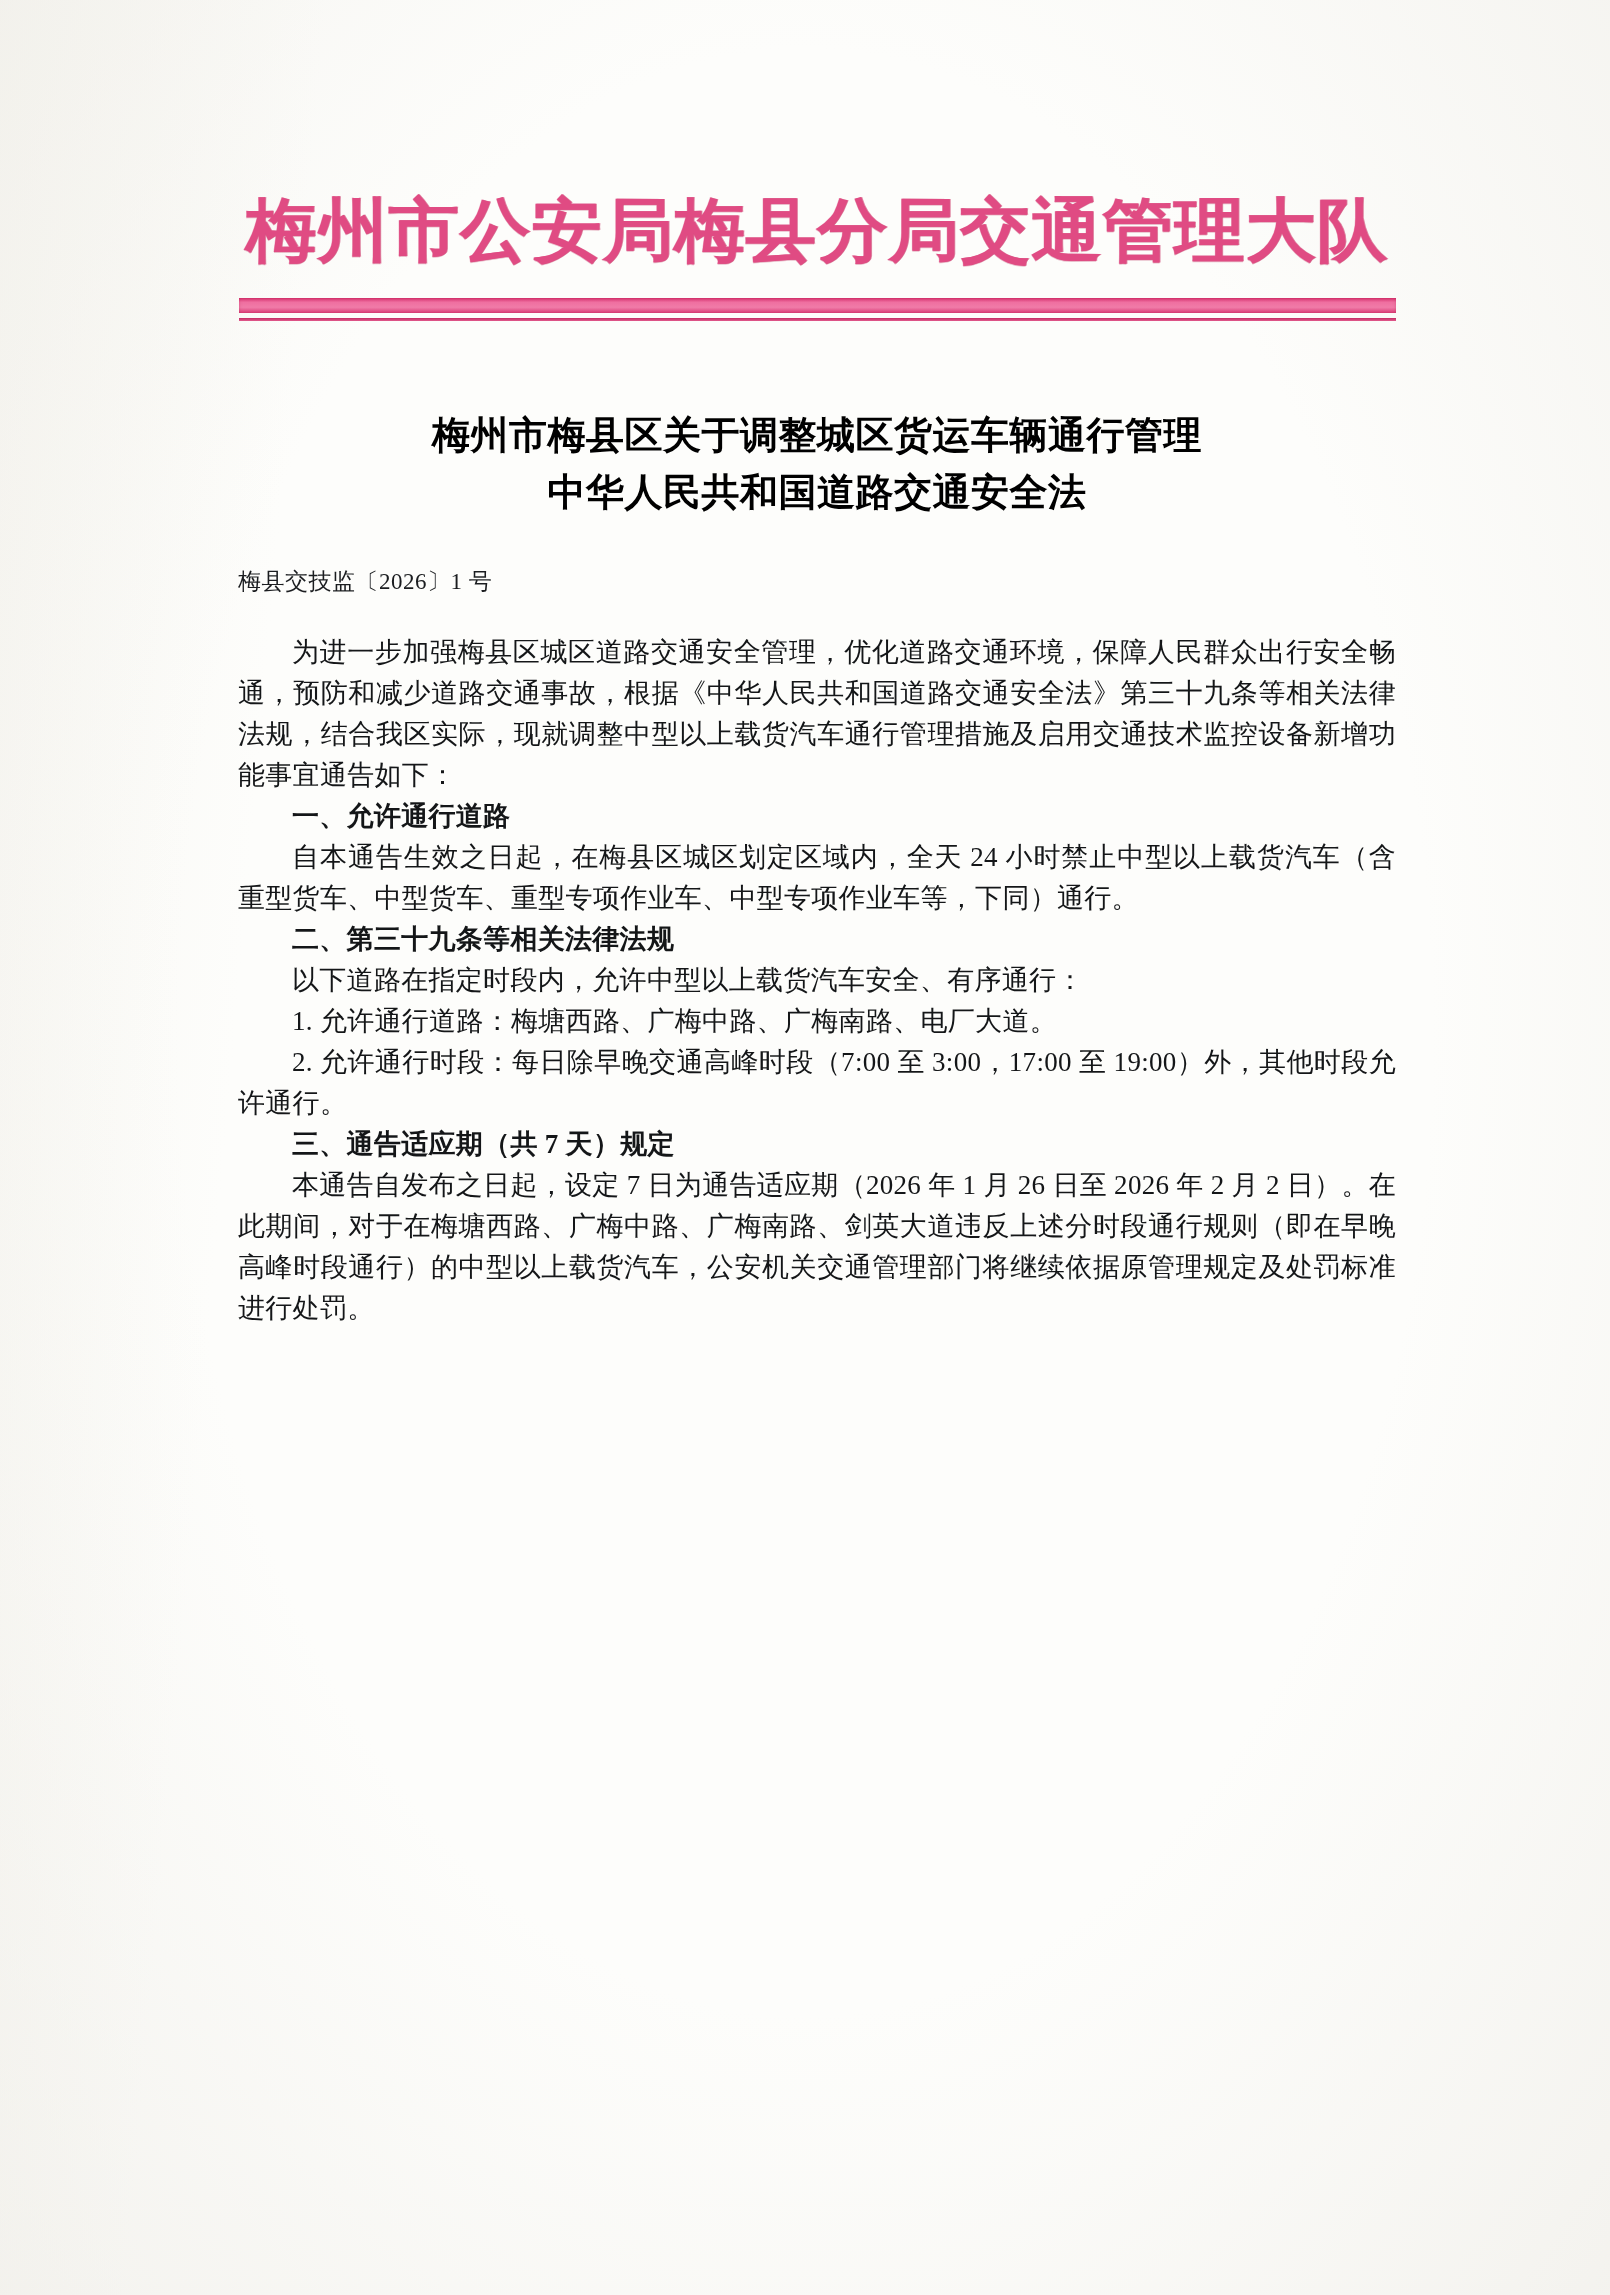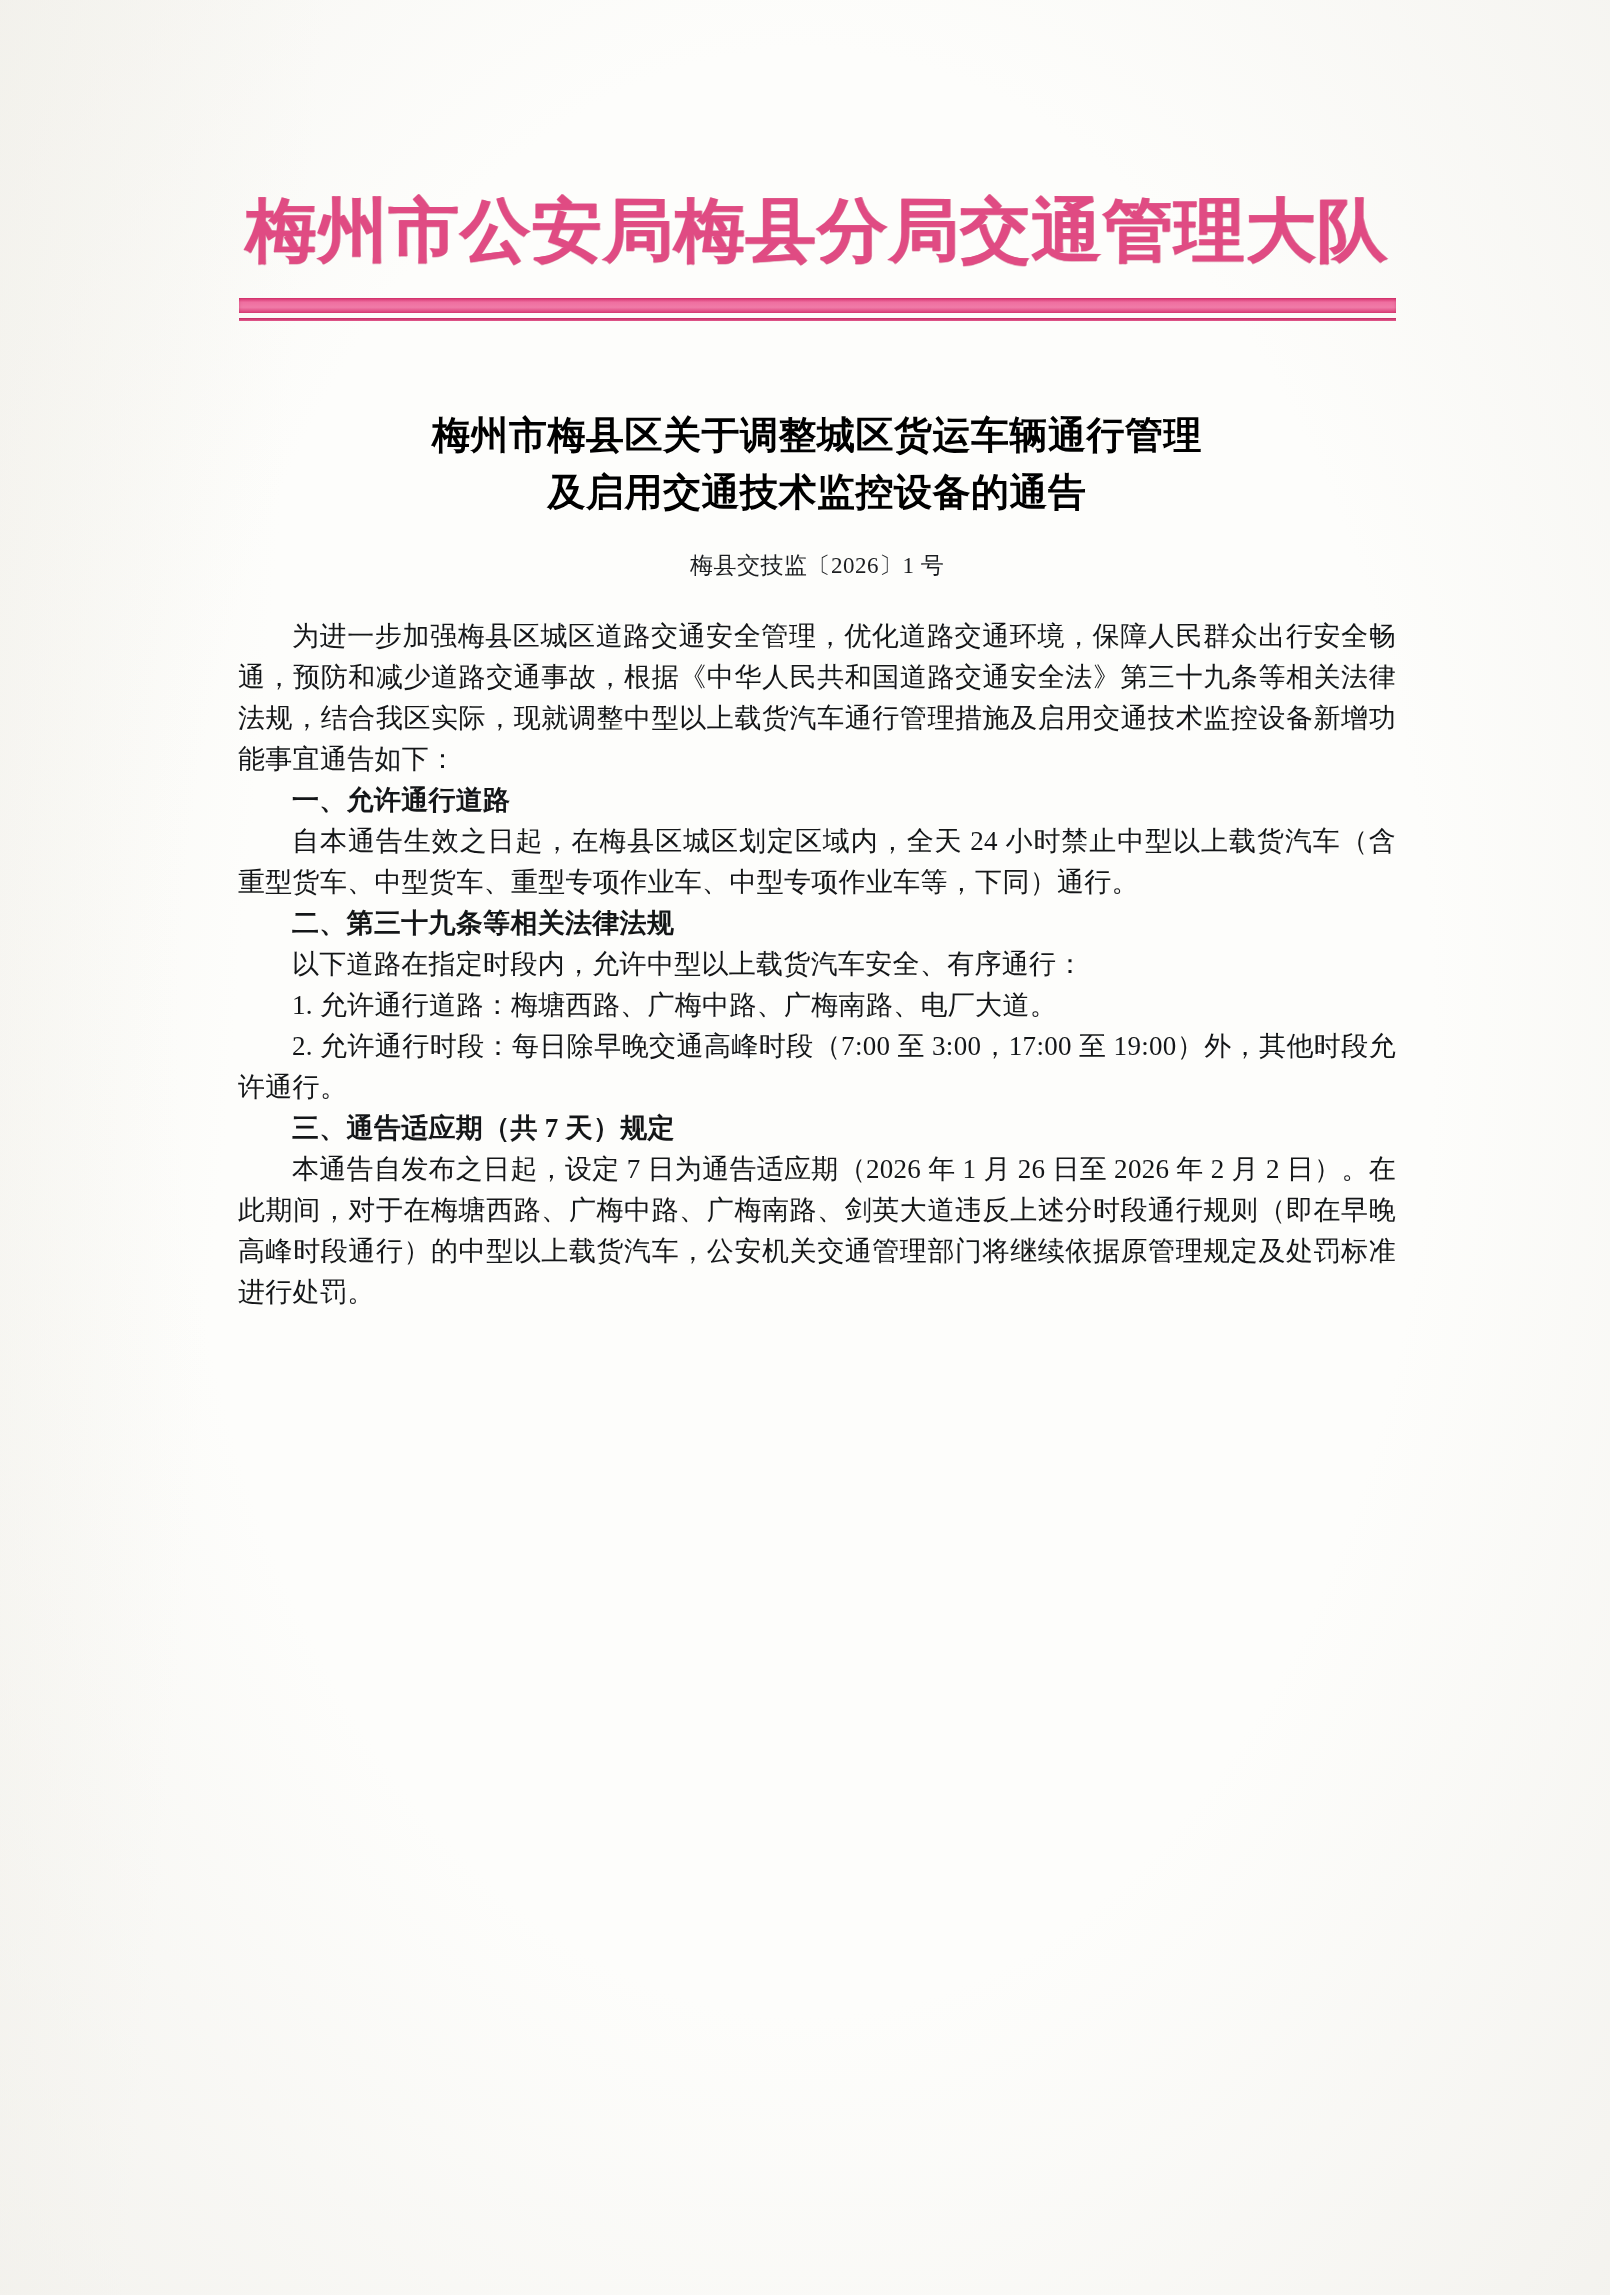--- a/index.html
+++ b/index.html
@@ -86,22 +86,21 @@
     text-align: center;
     font-weight: bold;
     font-size: 38px;
     line-height: 1.52;
     color: #000000;
     letter-spacing: 0.5px;
   }
   .doc-title .tline { display: block; }
 
   .doc-number {
-    margin-top: 28px;
-    text-align: center;
+    margin-top: 44px;
     font-size: 23px;
     line-height: 1.4;
     color: #1b1d20;
     letter-spacing: 0.5px;
   }
 
   
   .body-block { margin-top: 34px; }
 
   p.para, p.heading {
@@ -132,21 +131,21 @@
       <div class="masthead-title">梅州市公安局梅县分局交通管理大队</div>
     </div>
 
     <div class="rule-wrap">
       <div class="rule-thick"></div>
       <div class="rule-thin"></div>
     </div>
 
     <div class="doc-title">
       <span class="tline">梅州市梅县区关于调整城区货运车辆通行管理</span>
-      <span class="tline">及启用交通技术监控设备的通告</span>
+      <span class="tline">中华人民共和国道路交通安全法</span>
     </div>
 
     <div class="doc-number">梅县交技监〔2026〕1 号</div>
 
     <div class="body-block">
 
       <p class="para last-line-left">为进一步加强梅县区城区道路交通安全管理，优化道路交通环境，保障人民群众出行安全畅通，预防和减少道路交通事故，根据《中华人民共和国道路交通安全法》第三十九条等相关法律法规，结合我区实际，现就调整中型以上载货汽车通行管理措施及启用交通技术监控设备新增功能事宜通告如下：</p>
 
       <p class="heading">一、允许通行道路</p>
 

